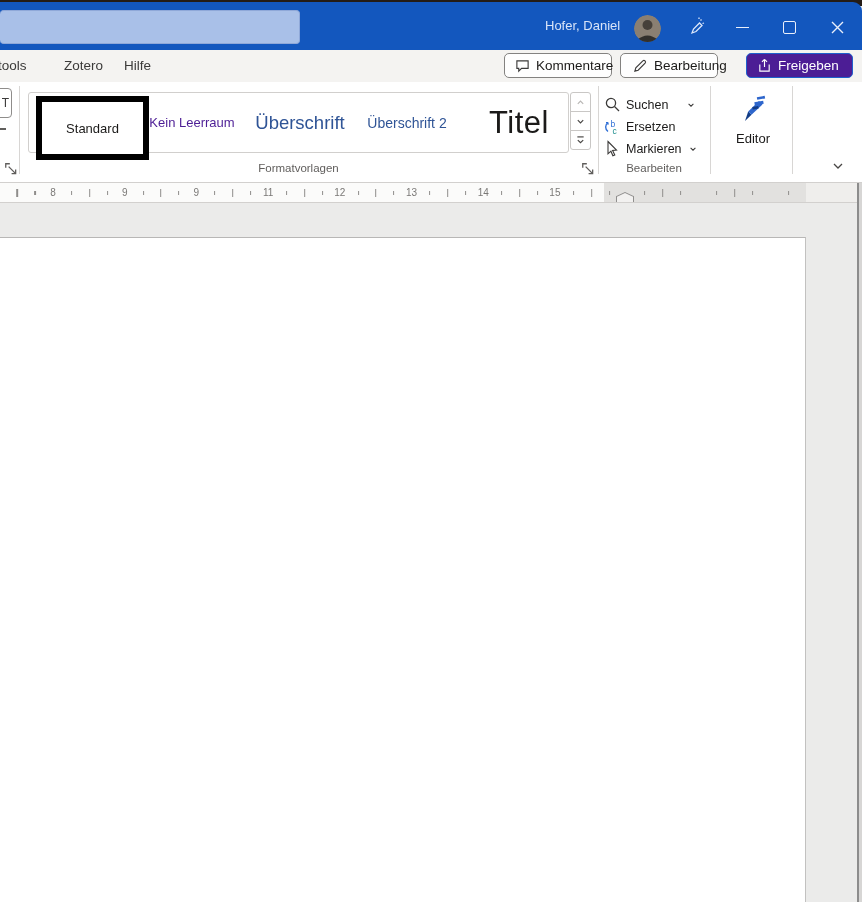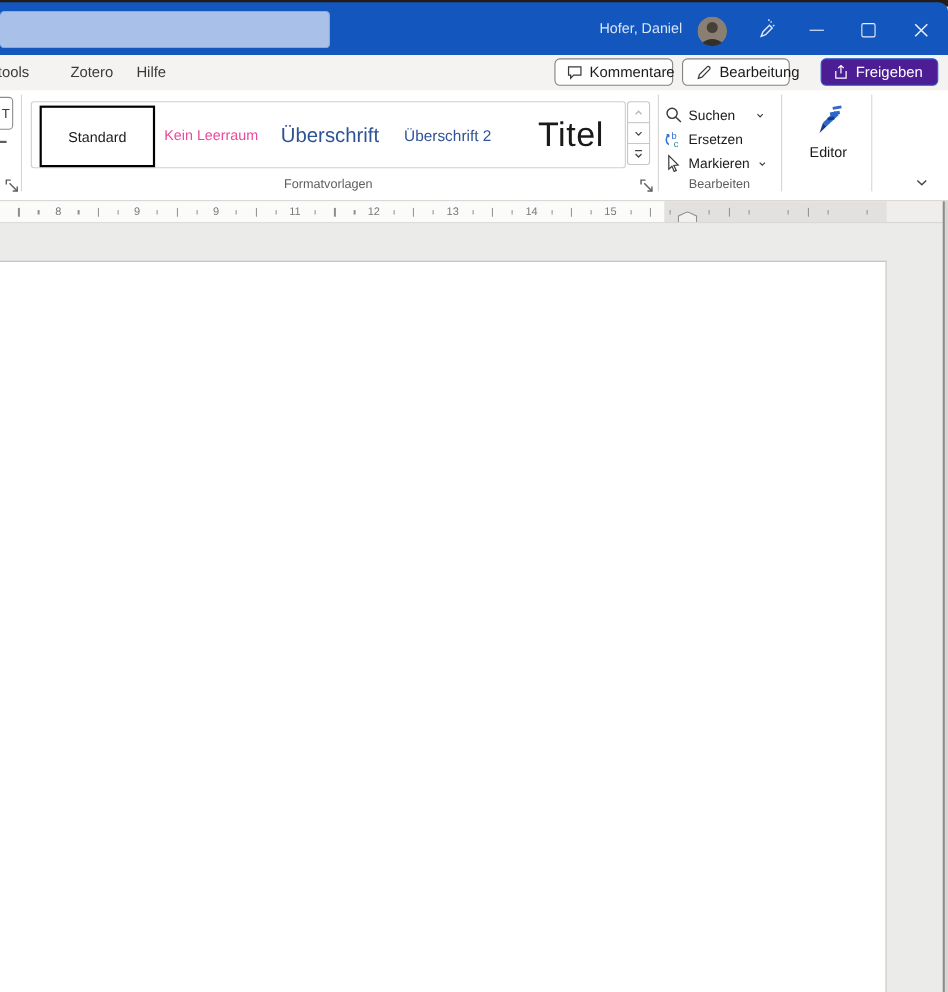--- a/index.html
+++ b/index.html
@@ -42,22 +42,22 @@
   .vsep{top:4px;width:1px;height:88px;background:#d8d6d4;}
   .partial-btn{left:-10px;top:6px;width:22px;height:30px;border:1px solid #8f8d8b;border-radius:4px;background:#fff;
                display:flex;align-items:center;justify-content:flex-end;padding-right:2px;box-sizing:border-box;
                font-size:12px;color:#3b3a39;}
   .partial-dash{left:0;top:46px;width:6px;height:2px;background:#605e5c;}
   .launcher{width:14px;height:14px;color:#5f5d5b;}
   .l-left{left:4px;top:80px;} .l-styles{left:581px;top:80px;}
 
   .gallery{left:28px;top:10px;width:541px;height:61px;border:1px solid #d1cfcd;border-radius:3px;background:#fff;box-sizing:border-box;}
   .style-item{top:0;height:59px;display:flex;align-items:center;justify-content:center;white-space:nowrap;}
-  .st-standard{left:7px;top:3px;width:101px;height:52px;border:2px solid #000000;background:#fff;font-size:13px;color:#1b1a19;}
-  .st-klr{left:116px;width:94px;font-size:13px;color:#ec4899;}
+  .st-standard{left:7px;top:3px;width:101px;height:52px;border:6px solid #000000;background:#fff;font-size:13px;color:#1b1a19;}
+  .st-klr{left:116px;width:94px;font-size:13px;color:#4c1d95;}
   .st-h1{left:216px;width:110px;font-size:18.5px;color:#2f5496;}
   .st-h2{left:328px;width:100px;font-size:14px;color:#2f5496;}
   .st-title{left:444px;width:92px;font-size:31px;font-weight:300;color:#1b1a19;letter-spacing:.5px;}
   .gal-col{left:570px;top:10px;width:21px;}
   .gal-btn{width:21px;height:20px;border:1px solid #c9c7c5;background:#fff;box-sizing:border-box;
            display:flex;align-items:center;justify-content:center;color:#484644;}
   .gal-btn + .gal-btn{margin-top:-1px;}
   .gal-up{color:#b8b6b4;border-top-left-radius:3px;border-top-right-radius:3px;}
   .gal-more{border-bottom-left-radius:3px;border-bottom-right-radius:3px;}
 

